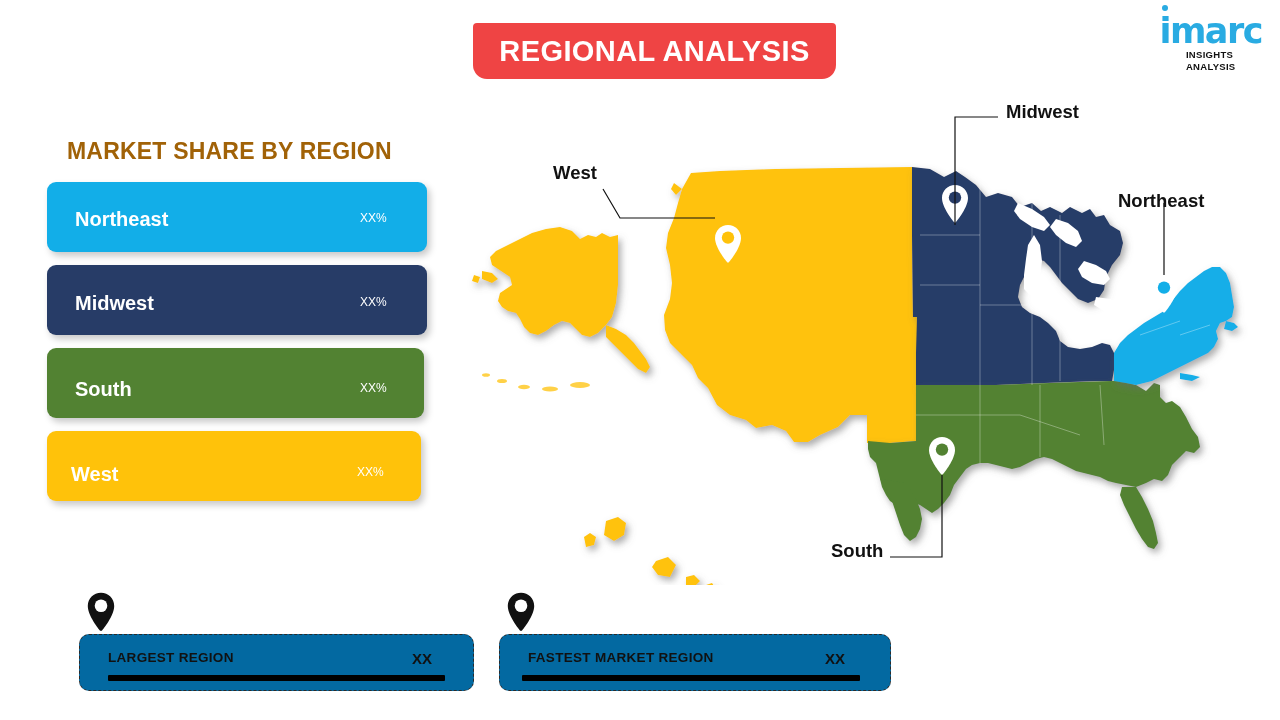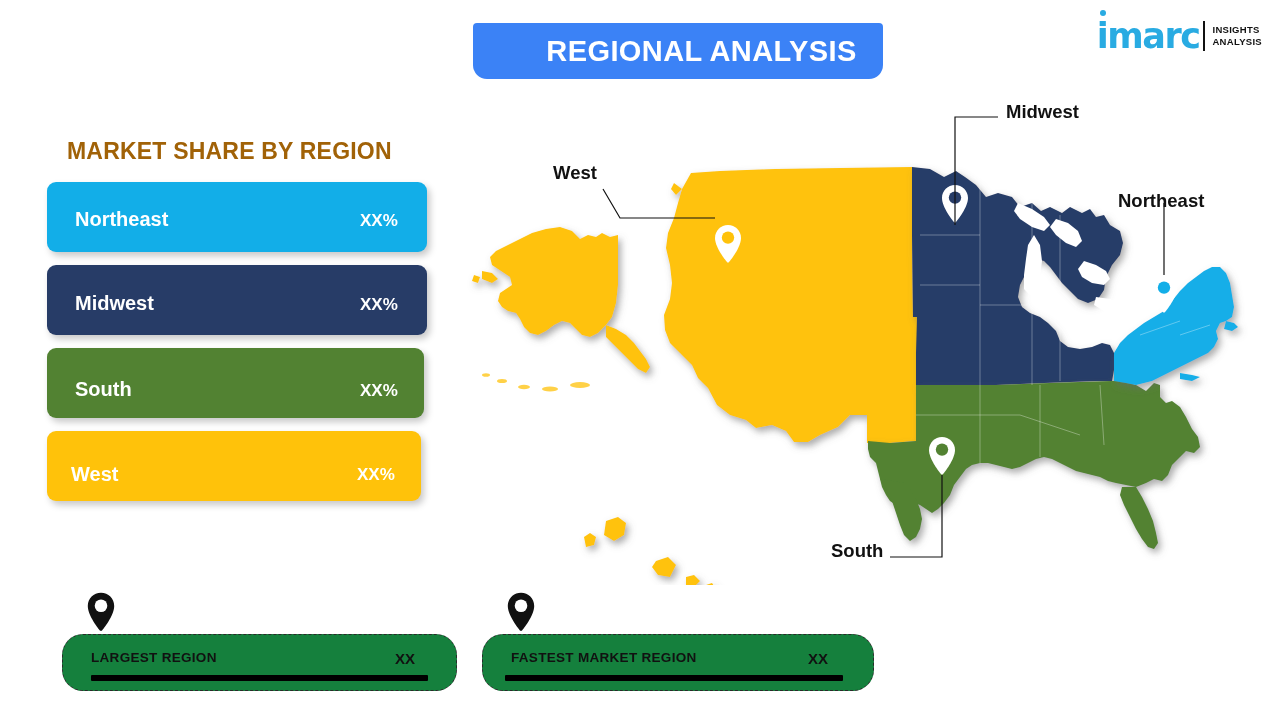--- a/index.html
+++ b/index.html
@@ -35,20 +35,21 @@
     letter-spacing: 0.4px;
     white-space: nowrap;
   }
 
   
   #logo {
     position: absolute;
     right: 18px; top: 14px;
     display: flex; align-items: center;
     height: 44px;
+    flex-direction: column;
   }
   #logo .logo-mark {
     position: relative;
     font-size: 35px;
     font-weight: bold;
     color: #29ABE2;
     letter-spacing: -1.5px;
     line-height: 1;
     font-family: "DejaVu Sans", sans-serif;
   }
@@ -97,22 +98,22 @@
   }
   .legend-bar .legend-label {
     position: absolute;
     color: #ffffff;
     font-size: 20px;
     font-weight: bold;
   }
   .legend-bar .legend-value {
     position: absolute;
     color: #ffffff;
-    font-size: 17px;
-    font-weight: bold;
+    font-size: 12px;
+    font-weight: normal;
   }
   .legend-bar.b0 { width: 380px; }
   .legend-bar.b1 { width: 380px; }
   .legend-bar.b2 { width: 377px; }
   .legend-bar.b3 { width: 374px; }
 
   .legend-bar.b0 .legend-label { left: 28px; top: 26px; }
   .legend-bar.b0 .legend-value { left: 313px; top: 29px; }
   .legend-bar.b1 .legend-label { left: 28px; top: 27px; }
   .legend-bar.b1 .legend-value { left: 313px; top: 30px; }
@@ -124,23 +125,24 @@
   
   .stat-panel { position: absolute; }
   .stat-panel .pin-big {
     position: absolute;
     left: 24px; top: -42px;
     width: 30px; height: 40px;
   }
   .stat-box {
     box-sizing: border-box;
     border: 1.6px dashed #2b2b2b;
-    border-radius: 21px;
-    background: #15803d;
+    border-radius: 10px;
+    background: #0369a1;
     position: relative;
+    margin-left: 17px;
   }
   .stat-box .stat-label {
     position: absolute;
     left: 28px; top: 15px;
     font-size: 13.5px;
     font-weight: bold;
     color: #111111;
     letter-spacing: 0.3px;
     white-space: nowrap;
   }
@@ -188,21 +190,21 @@
   #label-west      { left: 553px; top: 162px; }
   #label-midwest   { left: 1006px; top: 99px; }
   #label-northeast { left: 1118px; top: 193px; }
   #label-south     { left: 831px; top: 540px; }
 </style>
 </head>
 <body>
 
 <div id="stage">
 
-  <div id="title-banner" style="background: #3b82f6; padding-left: 47px;">
+  <div id="title-banner" style="background: #ef4444;">
     <span class="title-text">REGIONAL ANALYSIS</span>
   </div>
 
   <div id="logo">
     <span class="logo-mark" style="color: rgb(41, 171, 226);">
       <span class="logo-dot" style="background: rgb(41, 171, 226);"></span>
       <span>imarc</span>
     </span>
     <span class="logo-divider"></span>
     <span class="logo-tag">

